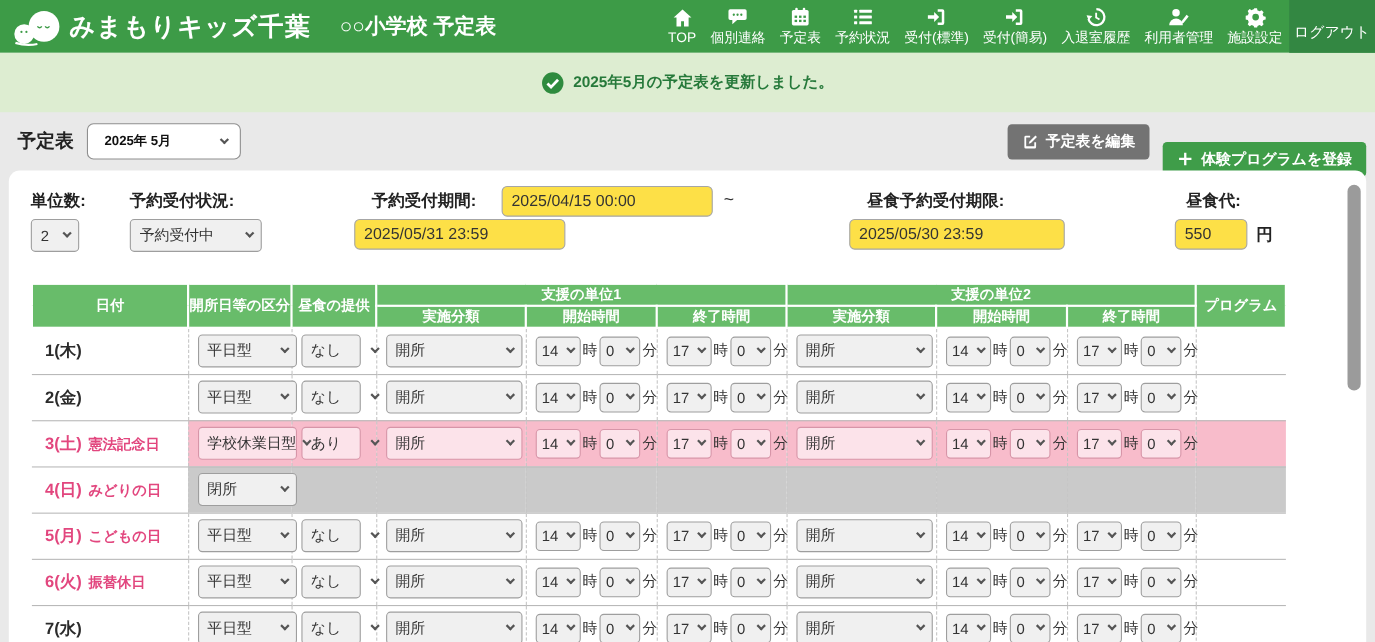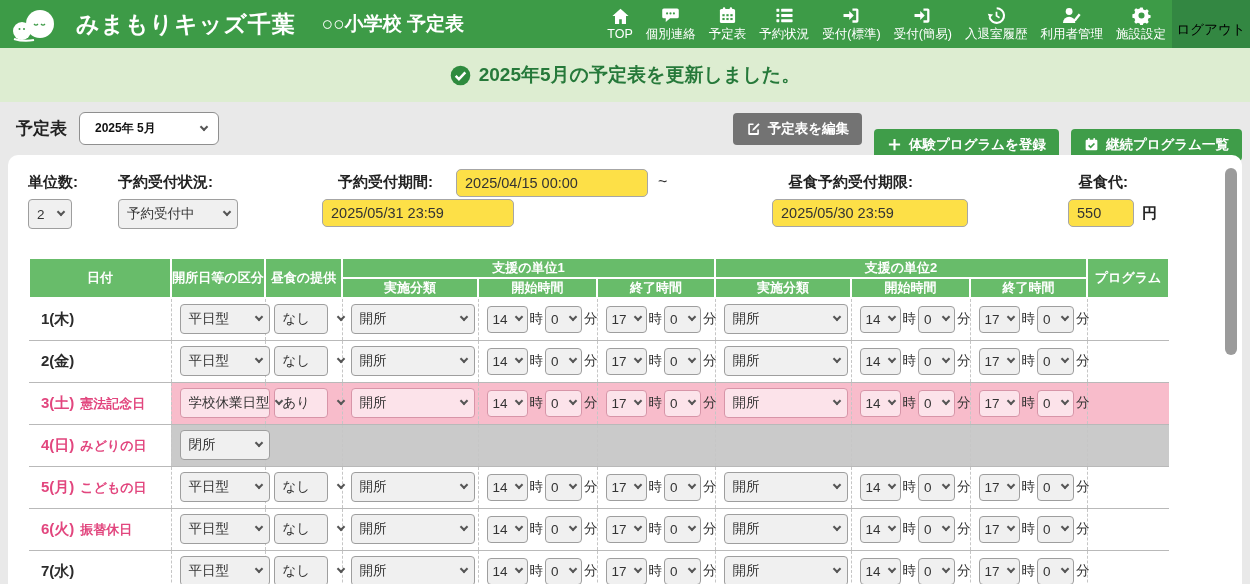--- a/index.html
+++ b/index.html
@@ -1,34 +1,34 @@
 <!DOCTYPE html>
 <html><head>
 <meta charset="utf-8">
 <style>
   * { margin:0; padding:0; box-sizing:border-box; }
   html,body { width:1250px; height:584px; overflow:hidden; background:#e9e9e9;
     font-family:"Liberation Sans","DejaVu Sans",sans-serif; }
 
   
   .app-header { height:48px; background:#3d9b47; display:flex; align-items:center; padding-left:10px; }
-  .brand { display:flex; align-items:center; gap:20px; }
+  .brand { display:flex; align-items:center; gap:7px; }
   .brand-name { color:#fff; font-weight:bold; font-size:23px; letter-spacing:1px; }
   .app-title { color:#fff; font-weight:bold; font-size:19px; margin-left:26px; white-space:nowrap; }
   .nav { display:flex; align-items:center; gap:13px; margin-left:auto; margin-right:6px; }
   .nav-item { display:flex; flex-direction:column; align-items:center; gap:1px; color:#fff;
     font-size:12.5px; cursor:pointer; white-space:nowrap; text-decoration:none; }
   .nav-item svg { width:19px; height:19px; display:block; }
-  .logout { width:78px; height:48px; background:#338742; color:#000000; font-size:13.5px;
+  .logout { width:78px; height:48px; background:#338742; color:#ffffff; font-size:13.5px;
     display:flex; align-items:flex-end; justify-content:center; padding-bottom:9px; cursor:pointer; }
 
   
   .notice { height:54px; background:#ddedd1; display:flex; align-items:center; justify-content:center; gap:8px; }
   .notice svg { width:21px; height:21px; }
-  .notice-text { color:#26793a; font-weight:bold; font-size:19px; }
+  .notice-text { color:#26793a; font-weight:bold; font-size:14px; }
 
   
   .toolbar { height:53px; display:flex; align-items:center; padding:0 8px 0 16px; gap:12px; }
   .toolbar-title { font-weight:bold; font-size:17px; color:#222; }
   .month-sel { width:140px; height:33px; background:#fff; border:1px solid #8f8f8f; border-radius:6px;
     display:flex; align-items:center; justify-content:space-between; padding:0 11px 0 15px;
     font-weight:bold; font-size:12px; color:#111; cursor:pointer; }
   .spacer { flex:1; }
   .btn { height:32px; border-radius:4px; color:#fff; font-size:13.5px; font-weight:bold;
     display:inline-flex; align-items:center; gap:7px; padding:0 13px; cursor:pointer; border:none; white-space:nowrap; }
@@ -222,29 +222,20 @@
         <path d="M3 5 a1.8 1.8 0 0 1 1.8-1.8 H10 v2.2 H5.2 V16 H15 v-4.8 h2.2 V17 a1.8 1.8 0 0 1-1.8 1.8 H4.8 A1.8 1.8 0 0 1 3 17 Z"></path>
         <path d="M8.3 12.9 l.9-2.7 7.2-7.2 1.8 1.8-7.2 7.2 Z"></path>
       </svg>
     <span>予定表を編集</span>
   </button>
   <button class="btn btn-green">
     <svg viewBox="0 0 20 20" fill="#fff">
         <path d="M8.6 2.5 h2.8 v6.1 h6.1 v2.8 h-6.1 v6.1 H8.6 v-6.1 H2.5 V8.6 h6.1 Z"></path>
       </svg>
     <span>体験プログラムを登録</span>
-  </button>
-  <button class="btn btn-green">
-    <svg viewBox="0 0 20 20">
-        <rect x="2.2" y="3.6" width="15.6" height="14" rx="1.6" fill="#fff"></rect>
-        <rect x="5.2" y="1.4" width="2.4" height="4.2" rx="1.1" fill="#fff"></rect>
-        <rect x="12.4" y="1.4" width="2.4" height="4.2" rx="1.1" fill="#fff"></rect>
-        <path d="M6.2 11.2 l2.7 2.7 5-5.3" fill="none" stroke="#3f9d49" stroke-width="2.2"></path>
-      </svg>
-    <span>継続プログラム一覧</span>
   </button>
 </div>
 
 <div class="panel">
 
   <span class="flabel" id="u-label">単位数:</span>
   <span class="flabel" id="s-label">予約受付状況:</span>
   <span class="flabel" id="p-label">予約受付期間:</span>
   <span class="flabel" id="d-label">昼食予約受付期限:</span>
   <span class="flabel" id="y-label">昼食代:</span>

